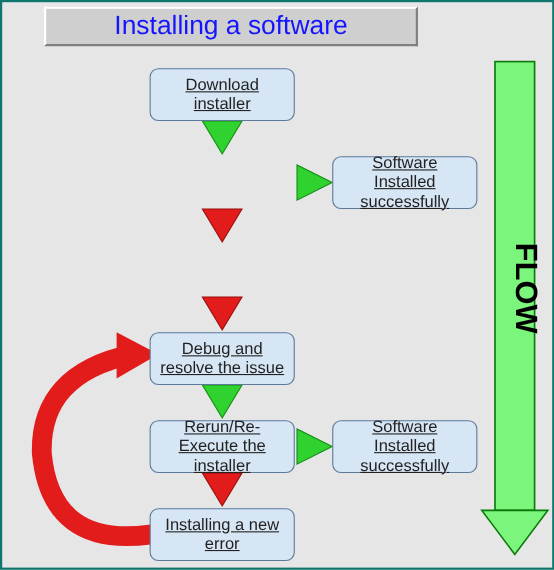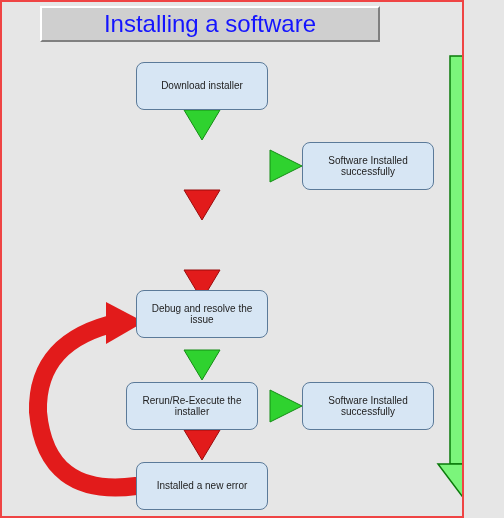--- a/index.html
+++ b/index.html
@@ -1,21 +1,21 @@
 <!DOCTYPE html>
 <html><head>
 <meta charset="utf-8">
 <style>
   html,body{margin:0;padding:0}
   body{background:#e6e6e6;font-family:Arial,Helvetica,sans-serif}
   .frame{
     position:relative;
-    width:464px;height:518px;
+    width:504px;height:518px;
     box-sizing:border-box;
-    border:2px solid #ef4444;
+    border:2px solid #0f766e;
     background:#e6e6e6;
     overflow:hidden;
   }
   .title-banner{
     position:absolute;
     left:38px;top:4px;
     width:340px;height:36px;
     box-sizing:border-box;
     background:#cfcfcf;
     border-top:2px solid #fff;
@@ -32,24 +32,25 @@
     position:absolute;
     width:132px;height:48px;
     box-sizing:border-box;
     background:#d7e6f4;
     border:1px solid #5b7a99;
     border-radius:8px;
     display:flex;
     align-items:center;
     justify-content:center;
     text-align:center;
-    font-size:10px;
+    font-size:15px;
     color:#222;
     padding:2px 6px;
     line-height:1.15;
+    text-decoration:underline;
   }
   svg.overlay{
     position:absolute;
     left:0;top:0;
     width:504px;height:518px;
     pointer-events:none;
   }
 </style>
 </head>
 <body>
@@ -85,18 +86,18 @@
     <g>
       <path d="M134 484
                Q44 496 36 410
                Q34 338 118 320" fill="none" stroke="#e21b1b" stroke-width="18" stroke-linecap="round"></path>
       <polygon points="104,300 104,342 142,320" fill="#e21b1b"></polygon>
     </g>
   </svg>
 
   <div class="node" style="left:134px;top:60px">Download installer</div>
   <div class="node" style="left:300px;top:140px">Software Installed successfully</div>
-  <div class="node" style="left:134px;top:288px">Debug and resolve the issue</div>
-  <div class="node" style="left:124px;top:380px">Rerun/Re-Execute the installer</div>
+  <div class="node" style="left:134px;top:300px">Debug and resolve the issue</div>
+  <div class="node" style="left:134px;top:380px">Rerun/Re-Execute the installer</div>
   <div class="node" style="left:300px;top:380px">Software Installed successfully</div>
-  <div class="node" style="left:134px;top:460px">Installed a new error</div>
+  <div class="node" style="left:134px;top:460px">Installing a new error</div>
 
 </div>
 
 </body></html>

